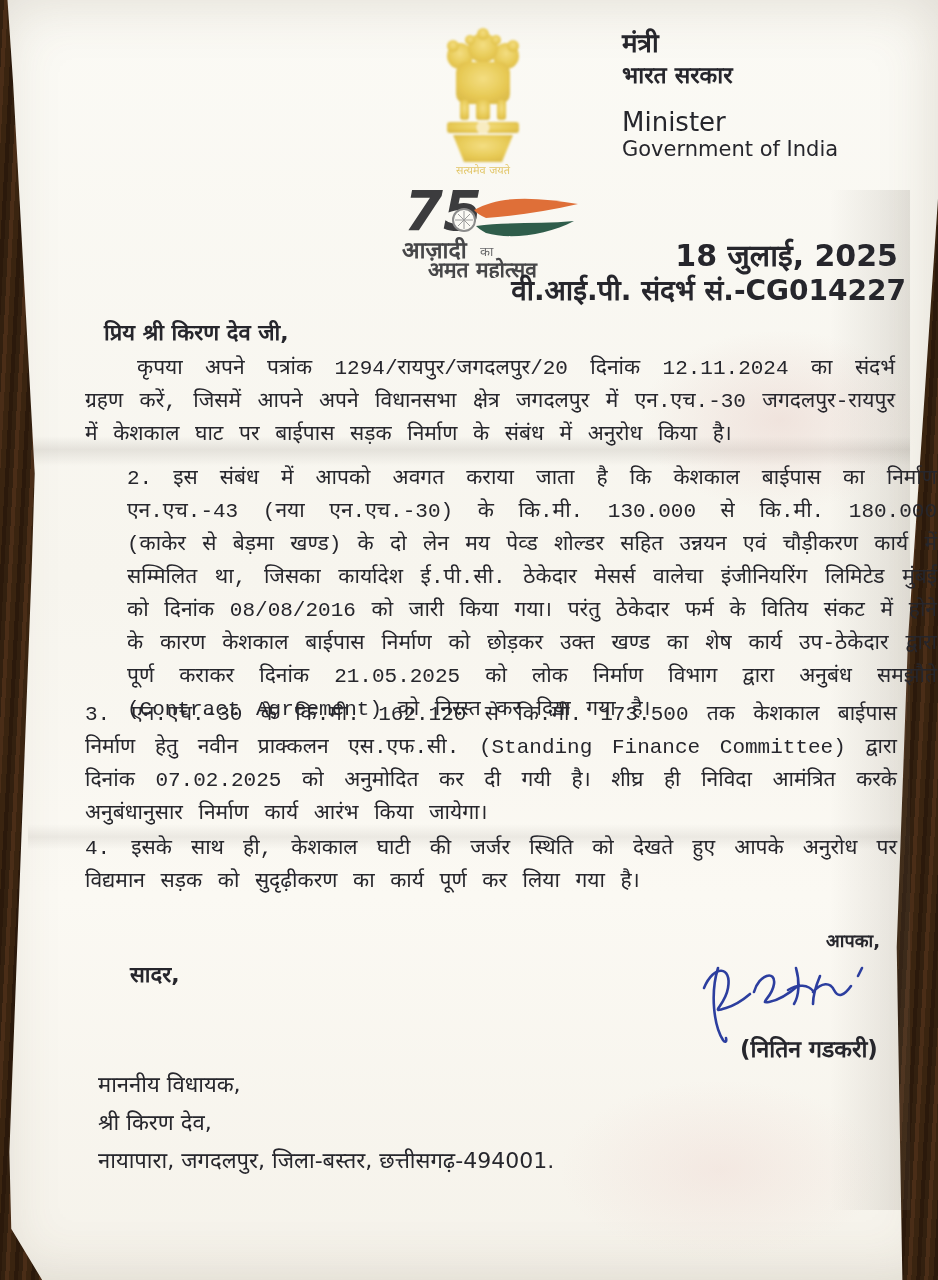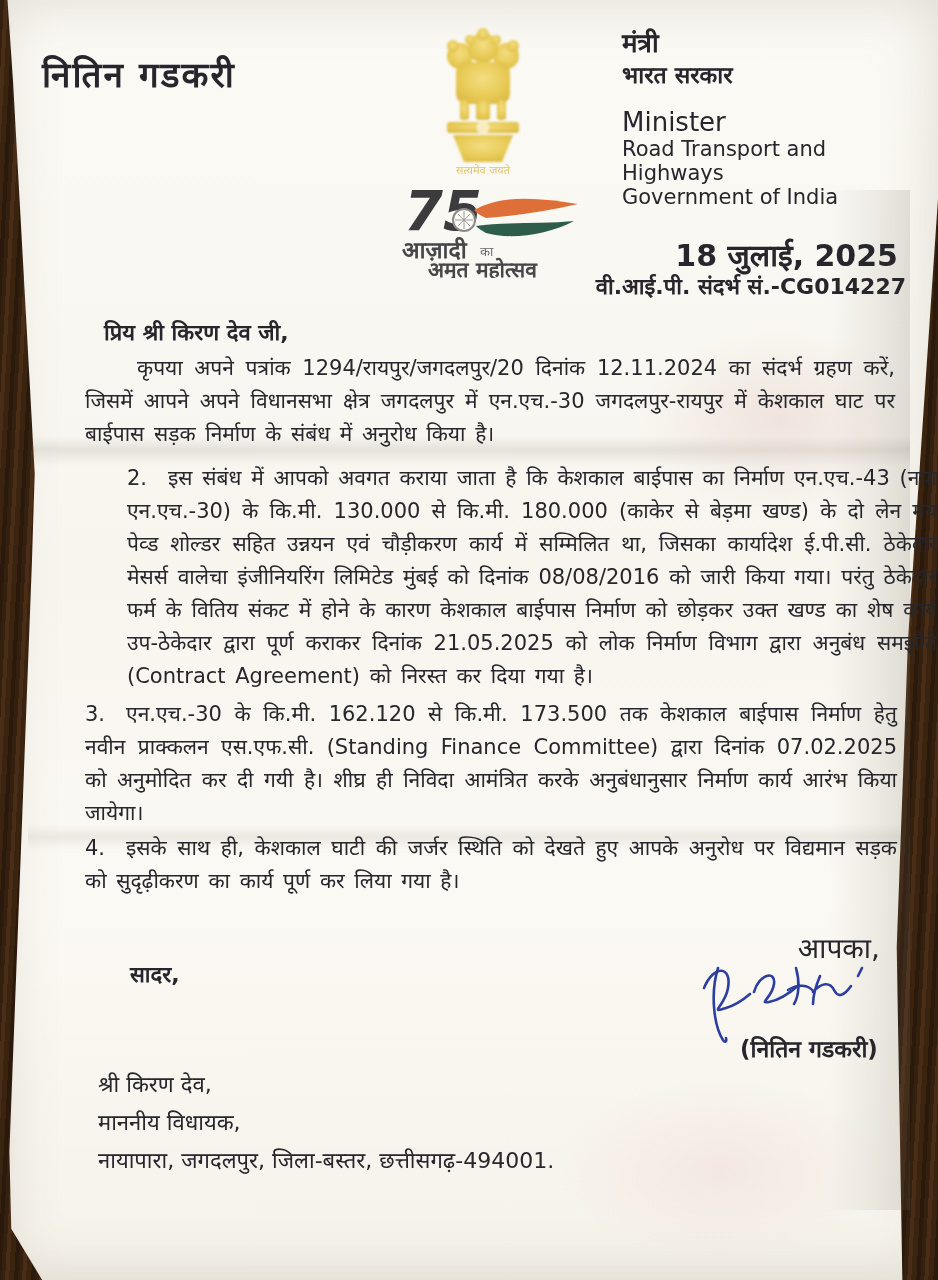--- a/index.html
+++ b/index.html
@@ -36,49 +36,48 @@
   .emblem{position:absolute;left:420px;top:22px;width:126px;height:158px;}
   .azadi{position:absolute;left:402px;top:178px;width:180px;height:100px;}
 
   .office{position:absolute;left:622px;top:26px;width:306px;text-align:left;}
   .office .hi1{font-size:26px;font-weight:600;line-height:34px;}
   .office .hi2,.office .hi3{font-size:23px;font-weight:600;line-height:31px;}
   .office .en1{font-size:26px;line-height:30px;margin-top:16px;}
   .office .en2,.office .en3{font-size:21px;line-height:24px;}
 
   .dateline{position:absolute;top:234px;right:40px;font-size:30px;font-weight:700;}
-  .refline{position:absolute;top:270px;right:32px;font-size:22px;font-weight:700;}
+  .refline{position:absolute;top:270px;right:32px;font-size:28px;font-weight:700;}
 
-  .body-text{font-size:21px;line-height:33px;font-weight:500;text-align:justify;word-spacing:3px;}
+  .body-text{font-size:21px;line-height:33px;font-weight:500;text-align:justify;word-spacing:3px;font-family:Liberation Mono, monospace;}
   .salutation{position:absolute;left:104px;top:316px;font-size:22px;font-weight:600;}
   .p1{position:absolute;left:85px;top:352px;width:810px;text-indent:52px;}
   .p2{position:absolute;left:85px;top:462px;width:810px;margin-left:42px;}
   .p3{position:absolute;left:85px;top:698px;width:812px;}
   .p4{position:absolute;left:85px;top:832px;width:812px;}
 
   .regards{position:absolute;left:130px;top:914px;font-size:22px;font-weight:600;margin-top:44px;}
-  .yours{position:absolute;top:928px;right:58px;font-size:28px;font-weight:400;}
+  .yours{position:absolute;top:928px;right:58px;font-size:18px;font-weight:700;}
   .signature{position:absolute;left:696px;top:952px;width:205px;height:92px;}
   .sig-name{position:absolute;left:740px;top:1032px;font-size:23px;font-weight:700;}
 
   .recipient{position:absolute;left:98px;top:1066px;font-size:22px;font-weight:500;line-height:38px;}
 </style>
 </head>
 <body>
 
 <div class="photo">
   <div class="paper"></div>
   <div class="crease h1"></div>
   <div class="crease h2"></div>
   <div class="shade-right"></div>
   <div class="haze1"></div>
   <div class="haze2"></div>
 
   <div class="sender">
-    <div class="hi">नितिन गडकरी</div>
   </div>
 
   <svg class="emblem" viewBox="0 0 126 158">
     <defs>
       <radialGradient id="gold" cx="50%" cy="40%" r="70%">
         <stop offset="0%" stop-color="#f4dd7c"></stop>
           <stop offset="60%" stop-color="#e7c84e"></stop>
           <stop offset="100%" stop-color="#d8b53c"></stop>
       </radialGradient>
       <filter id="soften">
@@ -118,21 +117,20 @@
     <path d="M74 48 C104 44 140 46 172 43 C146 57 108 62 84 55 C79 52 76 50 74 48 Z" fill="#2f5d4b"></path>
     <text x="0" y="80" font-size="23" font-weight="bold" fill="#474749">आज़ादी</text>
     <text x="78" y="78" font-size="13" fill="#6a6a6c">का</text>
     <text x="26" y="99" font-size="21" font-weight="bold" fill="#474749">अमृत महोत्सव</text>
   </svg>
 
   <div class="office">
     <div class="hi1">मंत्री</div>
     <div class="hi3">भारत सरकार</div>
     <div class="en1">Minister</div>
-    <div class="en2">Road Transport and Highways</div>
     <div class="en3">Government of India</div>
   </div>
 
   <div class="dateline">18 जुलाई, 2025</div>
   <div class="refline">वी.आई.पी. संदर्भ सं.-CG014227</div>
 
   <div class="salutation">प्रिय श्री किरण देव जी,</div>
   <div class="body-text p1">कृपया अपने पत्रांक 1294/रायपुर/जगदलपुर/20 दिनांक 12.11.2024 का संदर्भ ग्रहण करें, जिसमें आपने अपने विधानसभा क्षेत्र जगदलपुर में एन.एच.-30 जगदलपुर-रायपुर में केशकाल घाट पर बाईपास सड़क निर्माण के संबंध में अनुरोध किया है।</div>
   <div class="body-text p2">2. इस संबंध में आपको अवगत कराया जाता है कि केशकाल बाईपास का निर्माण एन.एच.-43 (नया एन.एच.-30) के कि.मी. 130.000 से कि.मी. 180.000 (काकेर से बेड़मा खण्ड) के दो लेन मय पेव्ड शोल्डर सहित उन्नयन एवं चौड़ीकरण कार्य में सम्मिलित था, जिसका कार्यादेश ई.पी.सी. ठेकेदार मेसर्स वालेचा इंजीनियरिंग लिमिटेड मुंबई को दिनांक 08/08/2016 को जारी किया गया। परंतु ठेकेदार फर्म के वितिय संकट में होने के कारण केशकाल बाईपास निर्माण को छोड़कर उक्त खण्ड का शेष कार्य उप-ठेकेदार द्वारा पूर्ण कराकर दिनांक 21.05.2025 को लोक निर्माण विभाग द्वारा अनुबंध समझौते (Contract Agreement) को निरस्त कर दिया गया है।</div>
   <div class="body-text p3">3. एन.एच.-30 के कि.मी. 162.120 से कि.मी. 173.500 तक केशकाल बाईपास निर्माण हेतु नवीन प्राक्कलन एस.एफ.सी. (Standing Finance Committee) द्वारा दिनांक 07.02.2025 को अनुमोदित कर दी गयी है। शीघ्र ही निविदा आमंत्रित करके अनुबंधानुसार निर्माण कार्य आरंभ किया जायेगा।</div>
@@ -148,17 +146,17 @@
       <path d="M58 40 C63 22 80 18 78 32 C76 46 62 52 73 50 C84 48 95 40 103 33"></path>
       <path d="M100 16 C104 30 103 44 98 52"></path>
       <path d="M92 38 C102 32 112 32 118 40"></path>
       <path d="M124 24 C119 36 117 46 117 52 M117 40 C126 30 134 30 138 38 C142 46 148 44 155 34"></path>
       <path d="M162 24 l4 -8"></path>
     </g>
   </svg>
   <div class="sig-name">(नितिन गडकरी)</div>
 
   <div class="recipient">
+    <div>माननीय विधायक,</div>
     <div>श्री किरण देव,</div>
-    <div>माननीय विधायक,</div>
     <div>नायापारा, जगदलपुर, जिला-बस्तर, छत्तीसगढ़-494001.</div>
   </div>
 </div>
 
 </body></html>

